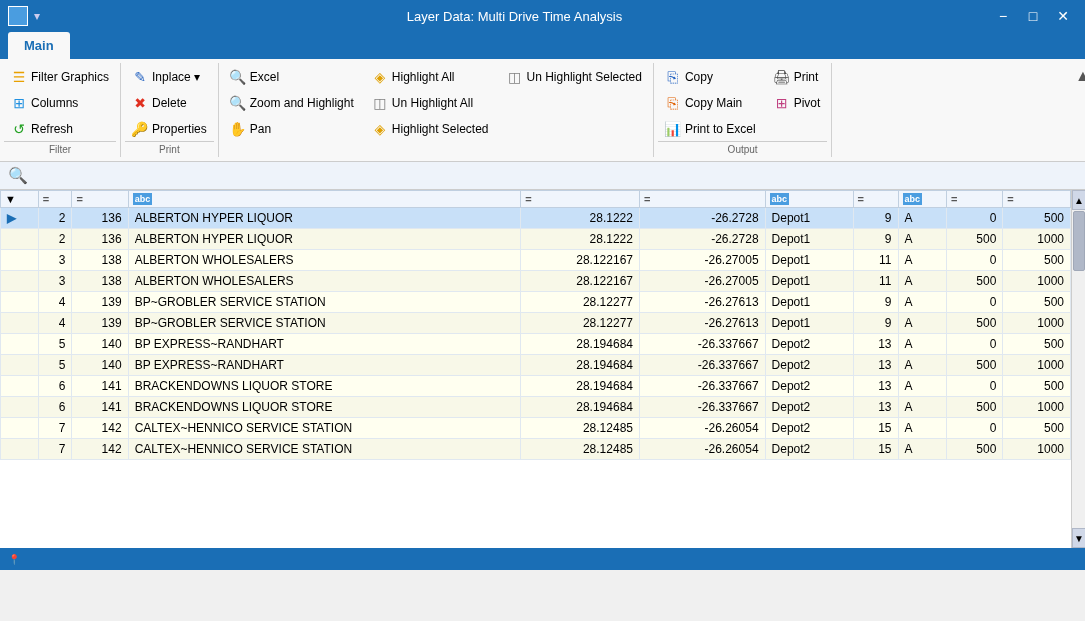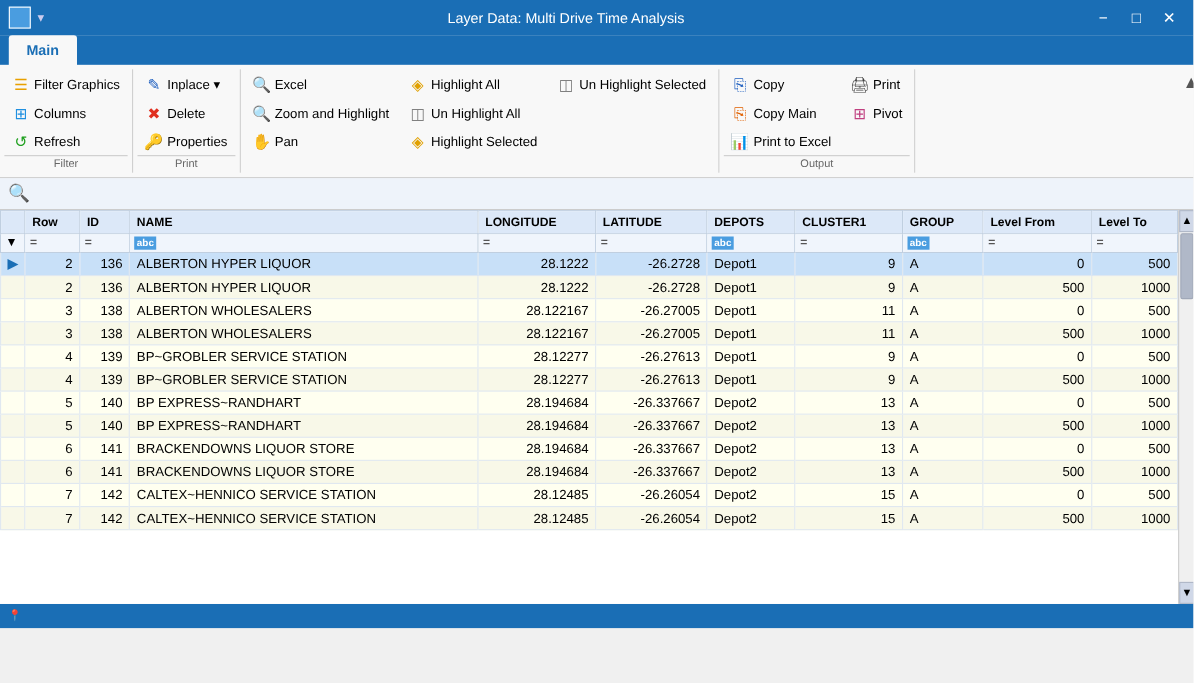--- a/index.html
+++ b/index.html
@@ -243,33 +243,20 @@
 </div>
 
 <div class="drag-bar">
   <span class="search-icon">🔍</span>
 </div>
 
 <div class="table-wrapper" style="position:relative; overflow:hidden;">
   <div class="table-container" style="height:358px; overflow:auto; padding-right:14px;">
     <table>
       <thead>
-        <tr>
-          <th style="width:20px;"></th>
-          <th>Row</th>
-          <th>ID</th>
-          <th style="min-width:220px;">NAME</th>
-          <th>LONGITUDE</th>
-          <th>LATITUDE</th>
-          <th>DEPOTS</th>
-          <th>CLUSTER1</th>
-          <th>GROUP</th>
-          <th>Level From</th>
-          <th>Level To</th>
-        </tr>
         <tr class="filter-row">
           <th style="cursor:pointer;">▼</th>
           <th>
               <div class="filter-cell">
                 <span>=</span>
               </div>
             </th>
           <th>
               <div class="filter-cell">
                 <span>=</span>

